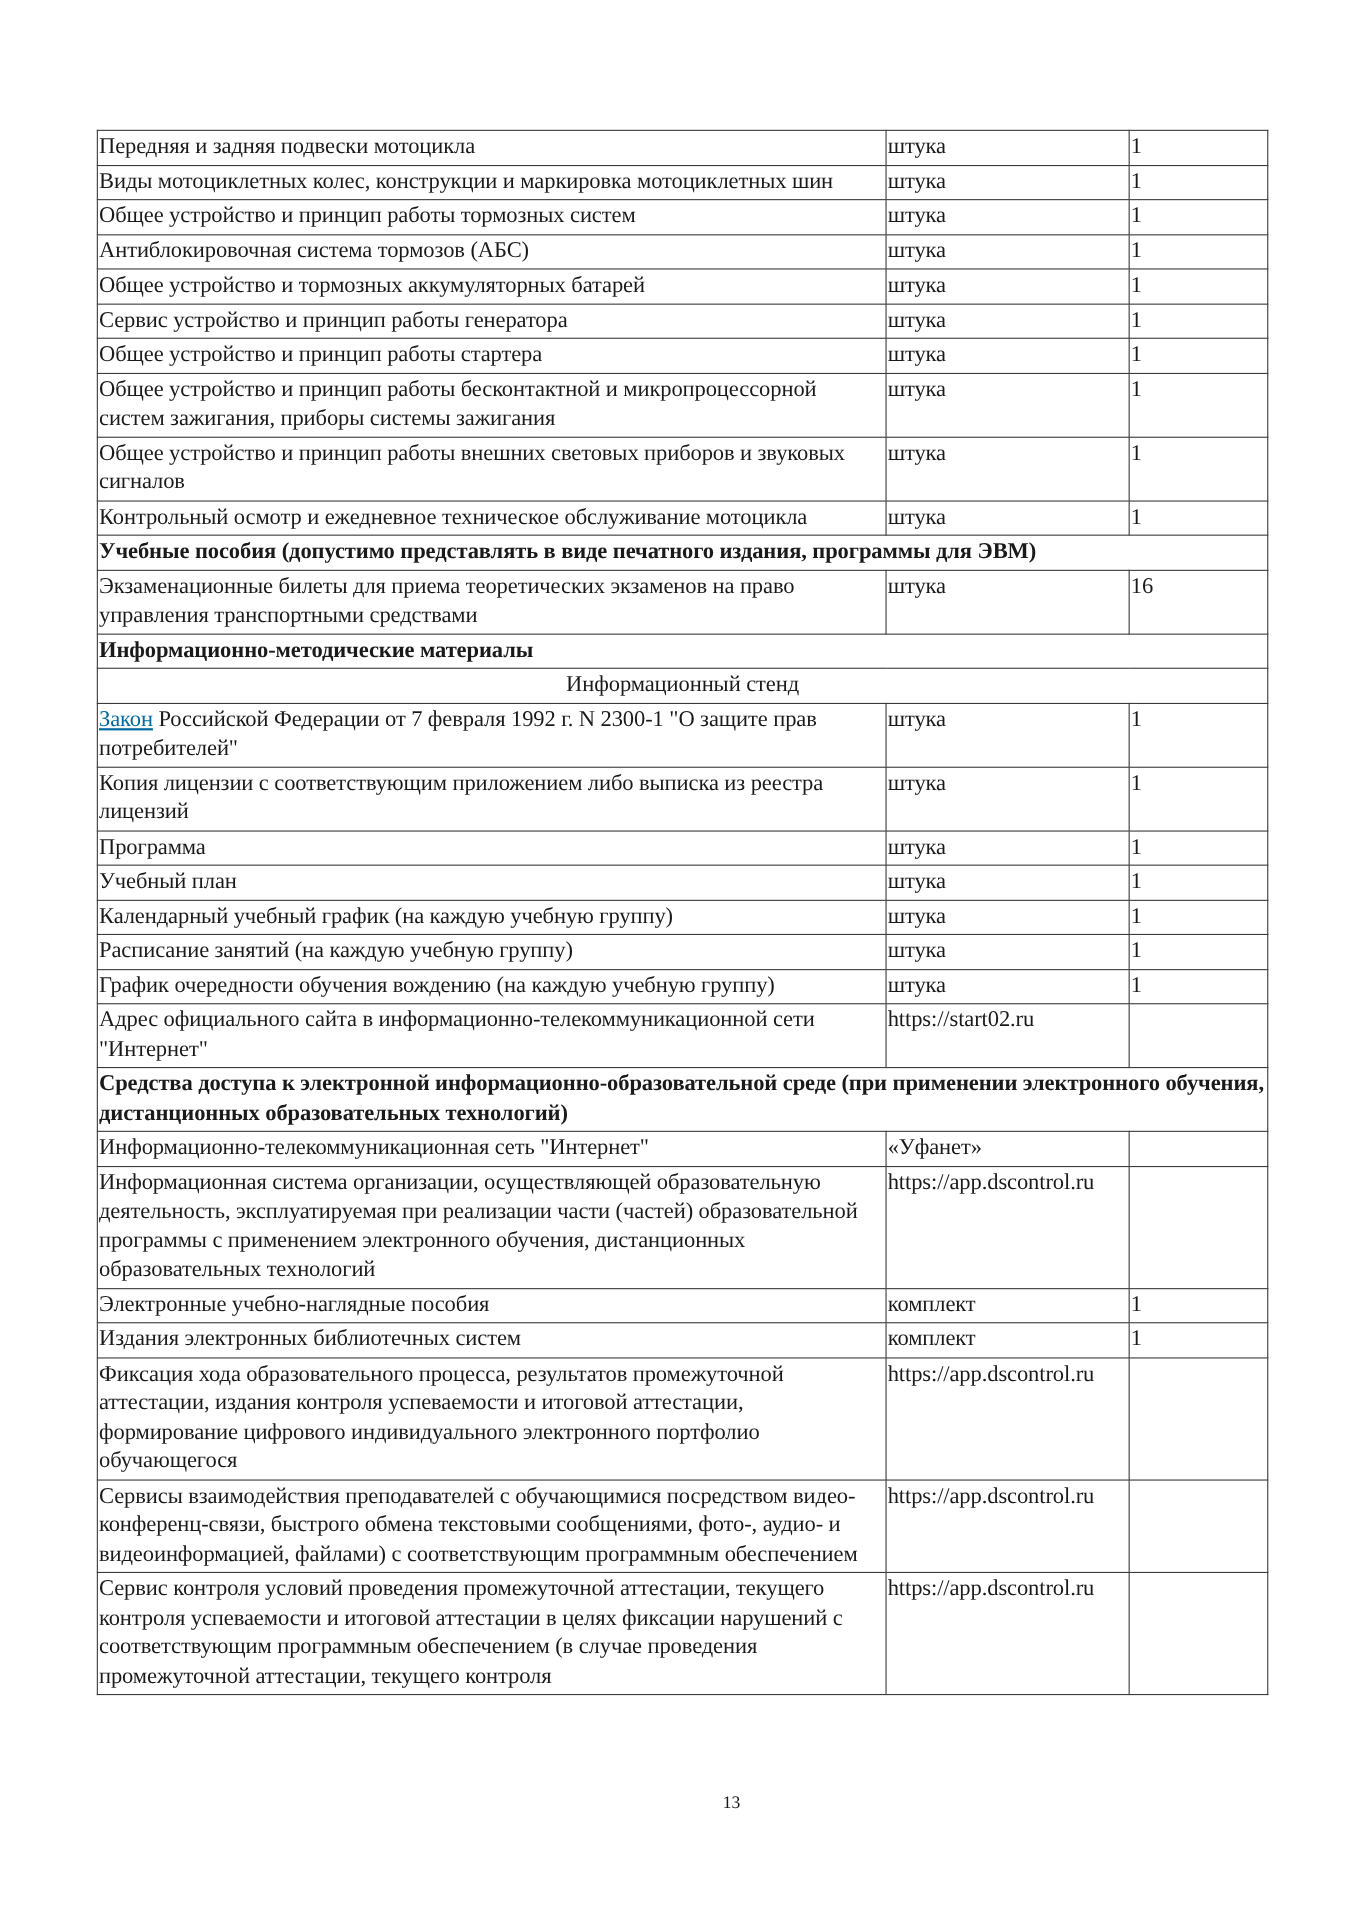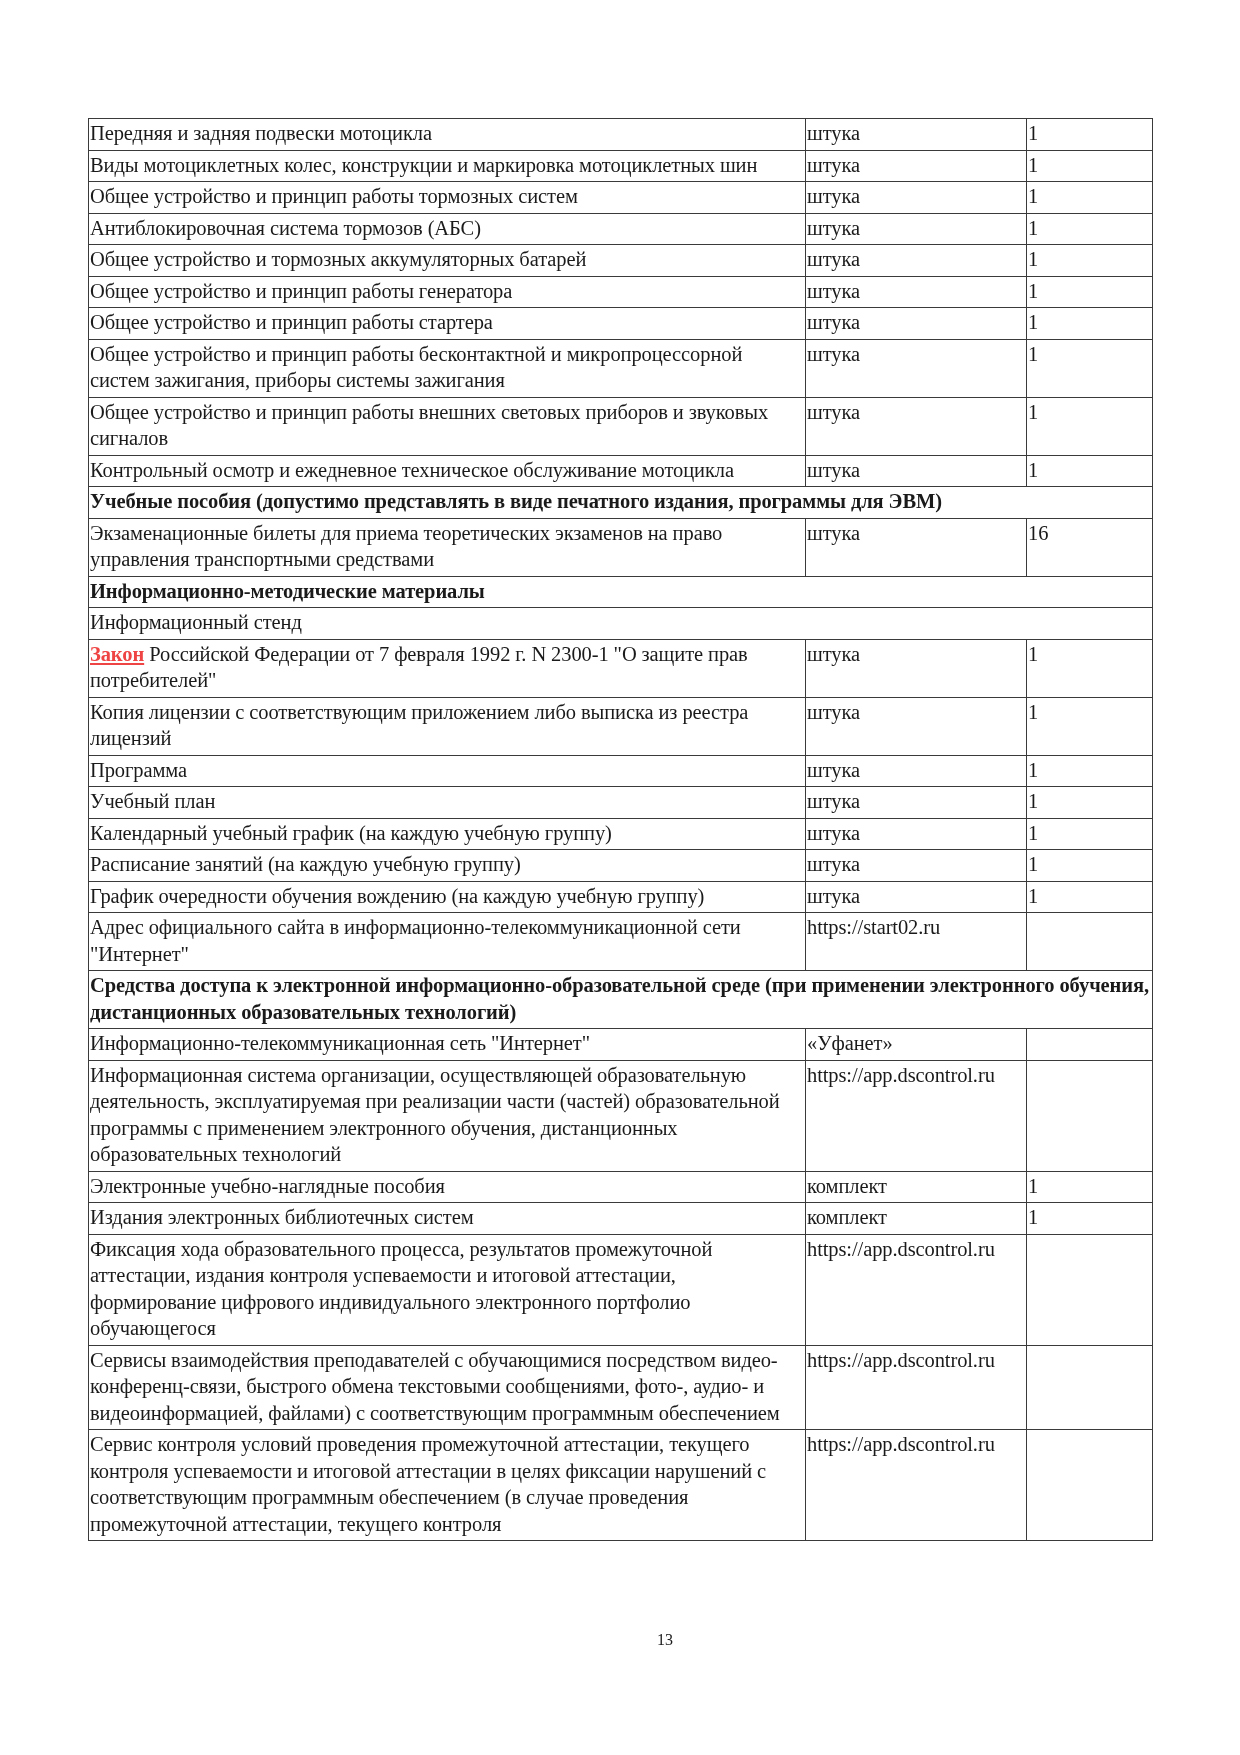--- a/index.html
+++ b/index.html
@@ -7,22 +7,22 @@
          font-family: "Liberation Serif", "DejaVu Serif", serif; color: #1a1a1a; }
   .page { position: absolute; left: 0; top: 0; width: 1120px; height: 1755px; background: #fff; }
   table.doc { position: absolute; left: 88px; top: 118px; width: 1064px;
               border-collapse: collapse; table-layout: fixed; }
   table.doc td { border: 1.5px solid #3a3a3a; font-size: 20.5px; line-height: 26.5px;
                  padding: 1px 1px 3px 1px; vertical-align: top; letter-spacing: -0.1px; }
   col.c1 { width: 717px; } col.c2 { width: 221px; } col.c3 { width: 126px; }
   td.unit, td.qty { text-align: left; }
   td.url { text-align: left; padding-left: 8px; white-space: nowrap; overflow: hidden; }
   td.section { font-weight: bold; }
-  td.subsection { font-weight: normal; }
-  a.law-link { color: #ef4444; text-decoration: underline; font-weight: bold; }
+  td.subsection { text-align: center; font-weight: normal; }
+  a.law-link { color: #0369a1; text-decoration: underline; }
   .page-number { position: absolute; top: 1631px; left: 0; width: 1330px; text-align: center;
                  font-size: 16px; color: #1a1a1a; }
 </style>
 </head>
 <body>
 
 <div class="page">
   <table class="doc">
     <colgroup>
         <col class="c1">
@@ -49,21 +49,21 @@
           <td>Антиблокировочная система тормозов (АБС)</td>
           <td class="unit">штука</td>
           <td class="qty">1</td>
         </tr>
         <tr>
           <td>Общее устройство и тормозных аккумуляторных батарей</td>
           <td class="unit">штука</td>
           <td class="qty">1</td>
         </tr>
         <tr>
-          <td>Общее устройство и принцип работы генератора</td>
+          <td>Сервис устройство и принцип работы генератора</td>
           <td class="unit">штука</td>
           <td class="qty">1</td>
         </tr>
         <tr>
           <td>Общее устройство и принцип работы стартера</td>
           <td class="unit">штука</td>
           <td class="qty">1</td>
         </tr>
         <tr>
           <td>Общее устройство и принцип работы бесконтактной и микропроцессорной систем зажигания, приборы системы зажигания</td>

